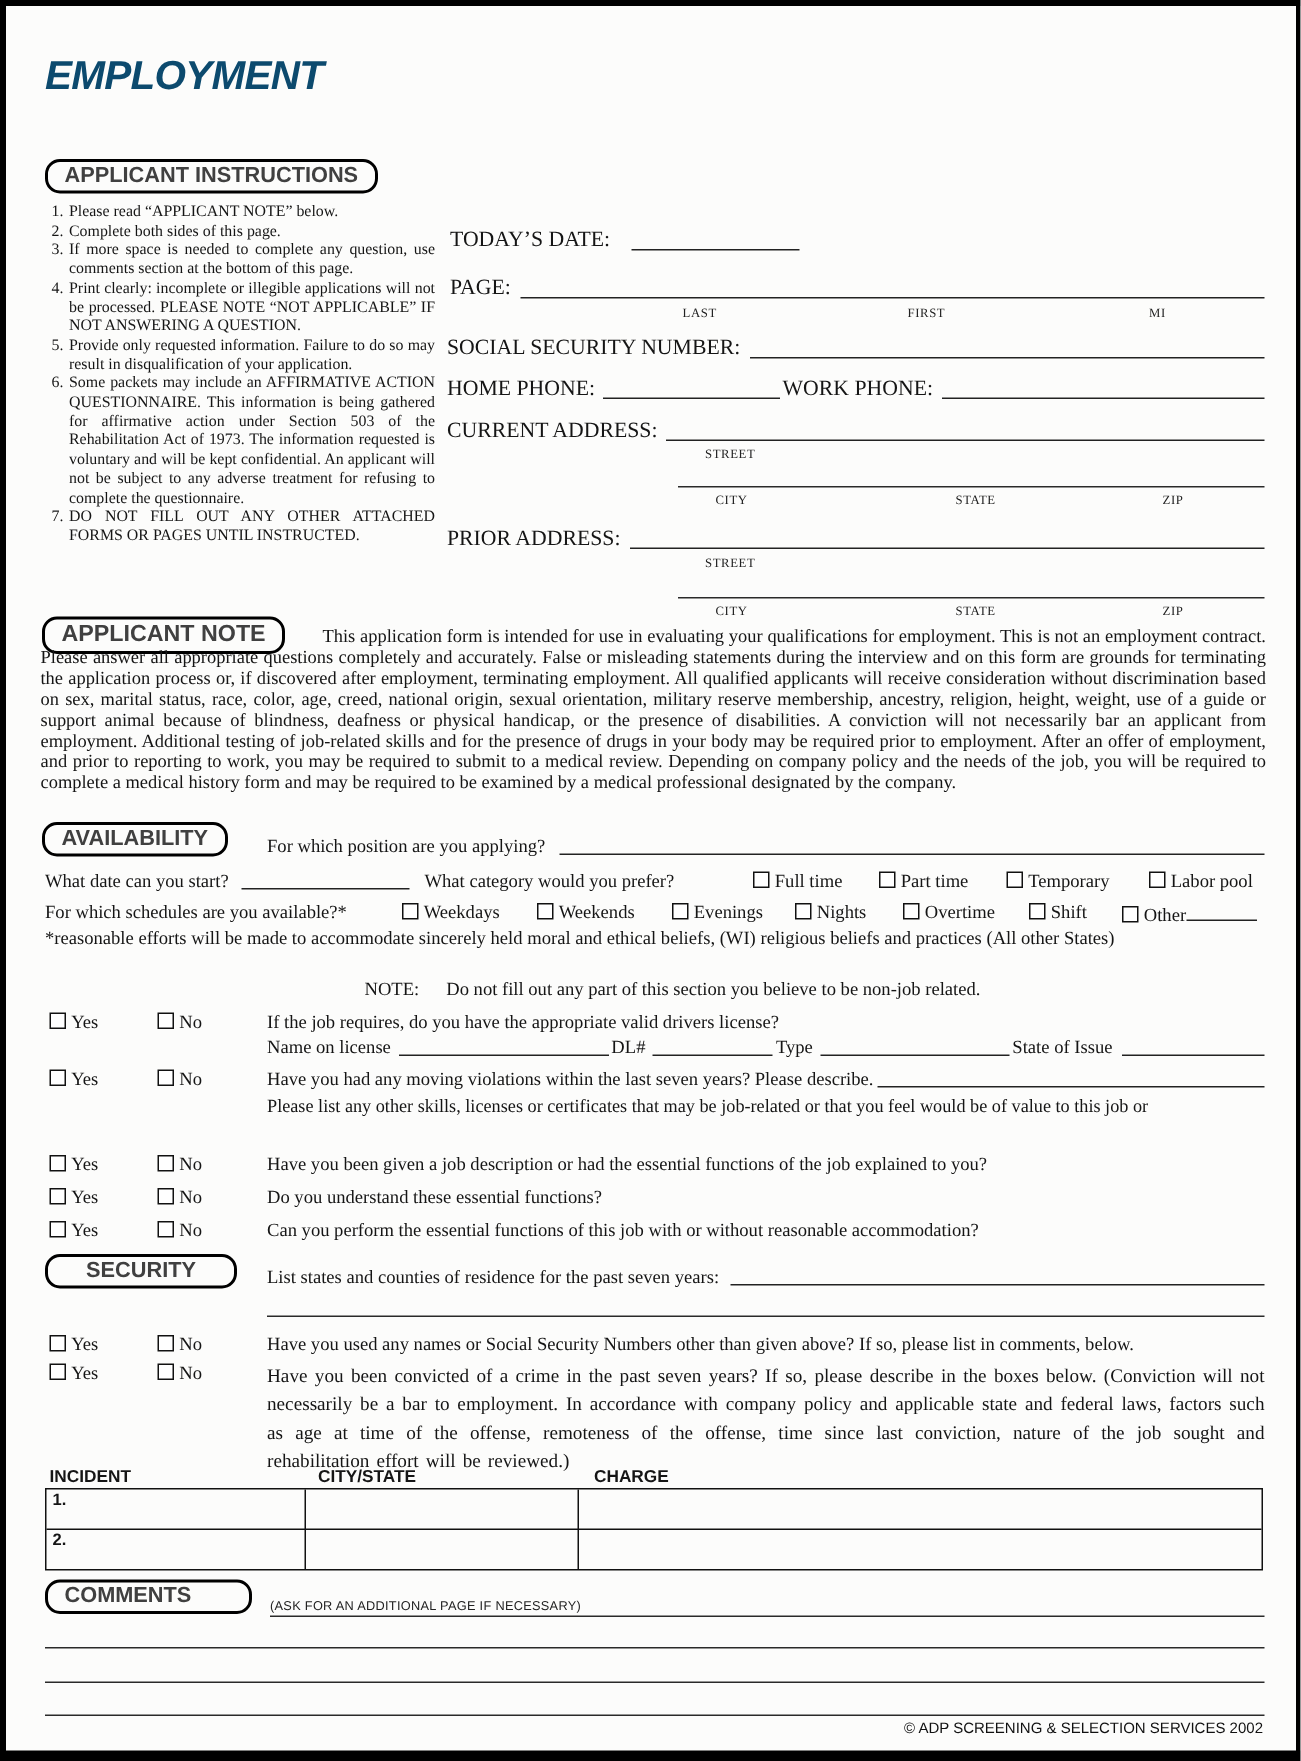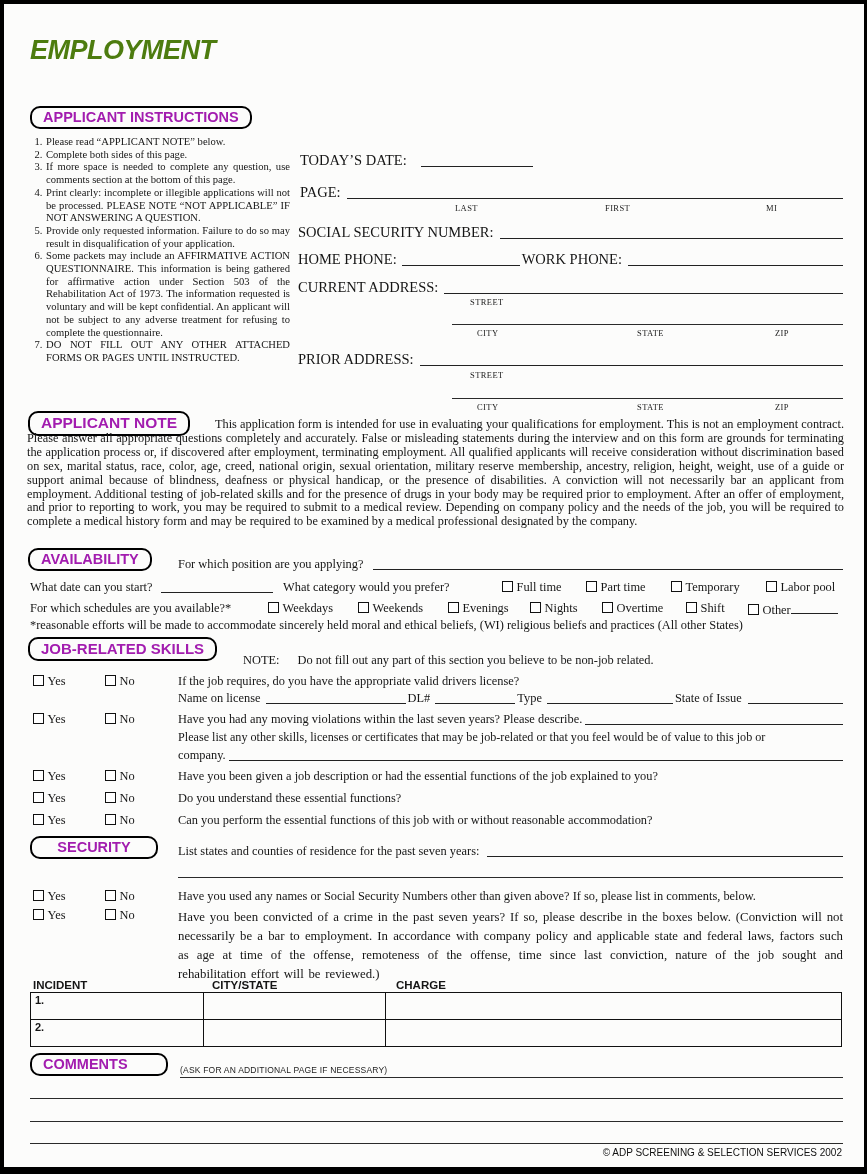--- a/index.html
+++ b/index.html
@@ -1,23 +1,23 @@
 <!DOCTYPE html>
 <html><head>
 <meta charset="utf-8">
 <style>
   html,body{margin:0;padding:0;background:#777;}
   .page{position:relative;width:867px;height:1174px;background:#fcfcfb;overflow:hidden;
         font-family:"Liberation Serif",serif;color:#151515;}
   .edge{position:absolute;background:#000;}
   .title{position:absolute;left:30px;top:36px;font-family:"Liberation Sans",sans-serif;
-         font-weight:bold;font-style:italic;font-size:27px;line-height:29px;letter-spacing:-0.5px;color:#4d7c0f;}
+         font-weight:bold;font-style:italic;font-size:27px;line-height:29px;letter-spacing:-0.5px;color:#0c4a6e;}
   .secbox{position:absolute;border:2.4px solid #000;border-radius:10px;padding:1px 11px 2px;
           font-family:"Liberation Sans",sans-serif;font-weight:bold;font-size:14.5px;
-          background:#fcfcfb;white-space:nowrap;color:#a21caf;}
+          background:#fcfcfb;white-space:nowrap;color:#404040;}
   .instr{position:absolute;left:30px;top:134px;width:260px;font-size:10.6px;line-height:12.7px;text-align:justify;}
   .instr p{margin:0 0 2px 0;}
   .instr ol{margin:2px 0 0 0;padding-left:15px;}
   .instr li{margin:0;padding-left:1px;}
   .row{position:absolute;display:flex;align-items:flex-end;}
   .lab{white-space:nowrap;font-size:14.5px;}
   .q{font-size:12.4px;}
   .fill{flex:1;border-bottom:1.1px solid #222;margin:0 0 2px 6px;min-width:10px;}
   .ffix{flex:0 0 auto;border-bottom:1.1px solid #222;margin:0 0 2px 5px;}
   .sub{position:absolute;font-size:8.5px;letter-spacing:.4px;color:#222;}
@@ -136,21 +136,20 @@
     <span class="opt" style="left:0;">What date can you start?</span>
     <span class="ln" style="position:absolute;left:131px;width:112px;"></span>
     <span class="opt" style="left:253px;">What category would you prefer?</span>
     <span class="opt" style="left:472px;"><span class="cb"></span><span>Full time</span></span>
     <span class="opt" style="left:556px;"><span class="cb"></span><span>Part time</span></span>
     <span class="opt" style="left:641px;"><span class="cb"></span><span>Temporary</span></span>
     <span class="opt" style="left:736px;"><span class="cb"></span><span>Labor pool</span></span>
   </div>
   <div class="q" style="position:absolute;left:30px;top:618px;">*reasonable efforts will be made to accommodate sincerely held moral and ethical beliefs, (WI) religious beliefs and practices (All other States)</div>
 
-  <div class="secbox" style="left:28px;top:637px;font-size:15px;">JOB-RELATED SKILLS</div>
   <div style="position:absolute;left:243px;top:650px;">
     <span class="q">NOTE:</span>
     <span class="q" style="margin-left:14px;">Do not fill out any part of this section you believe to be non-job related.</span>
   </div>
 
   <div class="ynrow" style="top:674px;">
     <span class="yn" style="left:3px;"><span class="cb"></span><span>Yes</span></span>
     <span class="yn" style="left:75px;"><span class="cb"></span><span>No</span></span>
     <span class="qq">If the job requires, do you have the appropriate valid drivers license?</span>
   </div>
@@ -166,24 +165,20 @@
   </div>
   <div class="ynrow" style="top:712px;">
     <span class="yn" style="left:3px;"><span class="cb"></span><span>Yes</span></span>
     <span class="yn" style="left:75px;"><span class="cb"></span><span>No</span></span>
     <span class="qq" style="display:flex;align-items:flex-end;">
         <span style="white-space:nowrap;">Have you had any moving violations within the last seven years? Please describe.</span>
         <span class="fill" style="margin-left:3px;"></span>
       </span>
   </div>
   <div class="q fitline" style="left:178px;top:730px;">Please list any other skills, licenses or certificates that may be job-related or that you feel would be of value to this job or</div>
-  <div class="row" style="left:178px;top:748px;width:665px;font-size:12.4px;">
-    <span style="white-space:nowrap;">company.</span>
-    <span class="fill" style="margin-left:3px;"></span>
-  </div>
   <div class="ynrow" style="top:769px;">
     <span class="yn" style="left:3px;"><span class="cb"></span><span>Yes</span></span>
     <span class="yn" style="left:75px;"><span class="cb"></span><span>No</span></span>
     <span class="qq">Have you been given a job description or had the essential functions of the job explained to you?</span>
   </div>
   <div class="ynrow" style="top:791px;">
     <span class="yn" style="left:3px;"><span class="cb"></span><span>Yes</span></span>
     <span class="yn" style="left:75px;"><span class="cb"></span><span>No</span></span>
     <span class="qq">Do you understand these essential functions?</span>
   </div>

